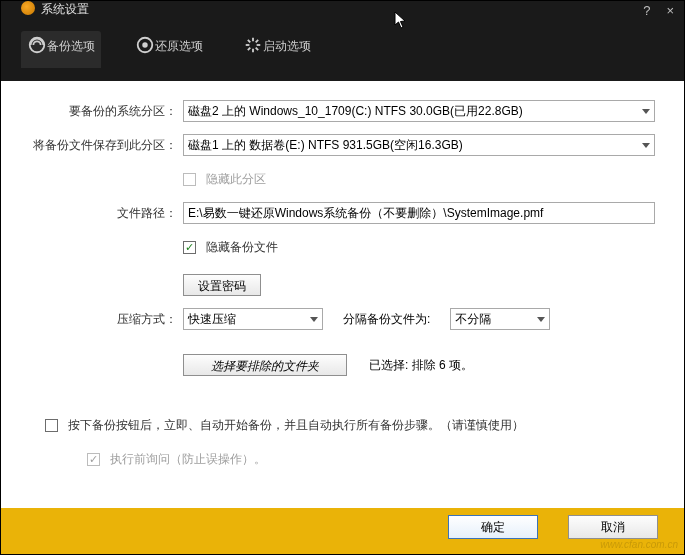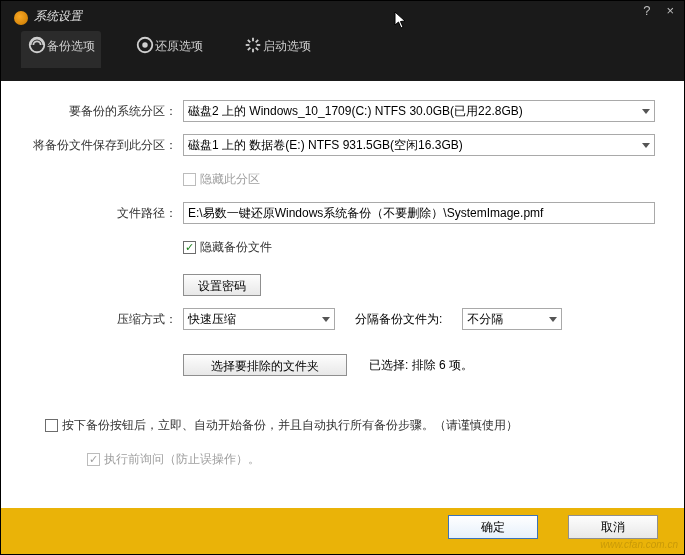--- a/index.html
+++ b/index.html
@@ -1,46 +1,46 @@
 <!DOCTYPE html>
 <html><head>
 <meta charset="utf-8">
 <style>
   * { box-sizing: border-box; margin: 0; padding: 0; }
   html, body { width: 685px; height: 555px; font-family: "Microsoft YaHei", "SimSun", Arial, sans-serif; font-size: 12px; background: #fff; }
   .window { width: 685px; height: 555px; border: 1px solid #000; display: flex; flex-direction: column; position: relative; }
   .titlebar { background: #1a1a1a; color: #d0d0d0; height: 80px; position: relative; }
-  .title-row { display: flex; align-items: flex-end; height: 24px; padding: 0 13px; font-style: italic; }
+  .title-row { display: flex; align-items: flex-start; height: 24px; padding: 0 20px; }
   .title-logo { width: 14px; height: 14px; border-radius: 50%; background: radial-gradient(circle at 40% 40%, #f9a825, #c77800); margin-right: 6px; display:inline-block;}
   .title-text { font-size: 12px; color: #e0e0e0; }
   .close-area { position: absolute; top: 2px; right: 6px; display: flex; gap: 8px; align-items: center; }
   .help-icon, .close-icon { color: #bfbfbf; font-size: 13px; cursor: pointer; padding: 0 4px; }
   .cursor { position: absolute; top: 10px; left: 393px; width: 14px; height: 18px; pointer-events: none; }
   .cursor svg { width: 14px; height: 18px; }
   .tabs { display: flex; gap: 28px; padding: 6px 20px 0 20px; }
   .tab { display: flex; flex-direction: row; align-items: center; color: #cfcfcf; cursor: pointer; padding: 4px 6px 10px 6px; min-width: 56px; }
   .tab.active { background: #2b2b2b; border-top-left-radius: 3px; border-top-right-radius: 3px; }
   .tab .tab-icon { width: 20px; height: 20px; margin-bottom: 3px; display:flex; align-items:center; justify-content:center; }
   .tab .tab-label { font-size: 12px; }
   .content { flex: 1; background: #fff; padding: 18px 14px 0 14px; overflow: hidden; }
   .form-row { display: flex; align-items: center; margin-bottom: 10px; min-height: 24px; }
   .form-row .label { width: 168px; text-align: right; padding-right: 6px; color: #333; font-size: 12px; }
   .form-row .field { flex: 1; display: flex; align-items: center; gap: 10px; }
   .dropdown, .text-input { height: 22px; border: 1px solid #a9a9a9; background: #fff; padding: 0 4px; font-size: 12px; font-family: inherit; display:flex; align-items:center; position:relative; }
   .dropdown { padding-right: 18px; cursor: pointer; }
   .dropdown::after { content: ""; position: absolute; right: 4px; top: 50%; margin-top: -2px; border-left: 4px solid transparent; border-right: 4px solid transparent; border-top: 5px solid #555; }
   .dropdown.full { width: 472px; }
   .text-input.full { width: 472px; overflow:hidden; white-space:nowrap; }
-  .chk { display: inline-flex; align-items: center; gap: 4px; font-size: 12px; color: #333; cursor: pointer; }
+  .chk { display: inline-flex; align-items: center; gap: 10px; font-size: 12px; color: #333; cursor: pointer; }
   .chk .box { width: 13px; height: 13px; border: 1px solid #6c6c6c; background: #fff; display:inline-flex; align-items:center; justify-content:center; font-size: 11px; color: #1a7f1a; line-height:1; }
   .chk.disabled { color: #9e9e9e; }
   .chk.disabled .box { border-color: #bcbcbc; }
   .chk .box.checked::after { content: "✓"; }
   .btn { height: 22px; min-width: 78px; border: 1px solid #8f8f8f; background: linear-gradient(#fdfdfd,#e8e8e8); font-size: 12px; padding: 0 14px; cursor: pointer; display:inline-flex; align-items:flex-end; justify-content:center; }
-  .btn.wide { min-width: 164px; }
+  .btn.wide { min-width: 164px; font-style: italic; }
   .primary-btn { height: 24px; min-width: 90px; border: 1px solid #3b73b9; background: linear-gradient(#ffffff,#e6f0fb); cursor: pointer; display:inline-flex; align-items:center; justify-content:center; font-size: 12px; color:#000;}
   .plain-btn { height: 24px; min-width: 90px; border: 1px solid #8f8f8f; background: linear-gradient(#fdfdfd,#e8e8e8); cursor: pointer; display:inline-flex; align-items:center; justify-content:center; font-size: 12px; }
   .bottom-bar { height: 46px; border-top: 0; display: flex; justify-content: flex-end; align-items: center; gap: 30px; padding: 0 26px 8px 0; background:#eab308;}
   .watermark { position: absolute; right: 6px; bottom: 4px; font-size: 10px; color: rgba(0,0,0,0.15); font-style: italic; pointer-events:none; }
   .spacer-small { height: 4px; }
   .indent-note { margin-left: 32px; margin-top: 8px; }
   .tab-icon svg { stroke:#cfcfcf; fill:none; stroke-width:2;}
 </style>
 </head>
 <body>
@@ -156,21 +156,21 @@
       <div class="field" style="gap:50px;">
         <button class="btn">
           <span>设置密码</span>
         </button>
       </div>
     </div>
 
     <div class="form-row">
       <div class="label" style="width:168px;">压缩方式：</div>
       <div class="field" style="gap:20px;">
-        <div class="dropdown" style="width:152px;">
+        <div class="dropdown" style="width:140px;">
           <span>快速压缩</span>
         </div>
         <span>分隔备份文件为:</span>
         <div class="dropdown" style="width:100px;">
           <span>不分隔</span>
         </div>
       </div>
     </div>
 
     <div class="spacer-small"></div>

